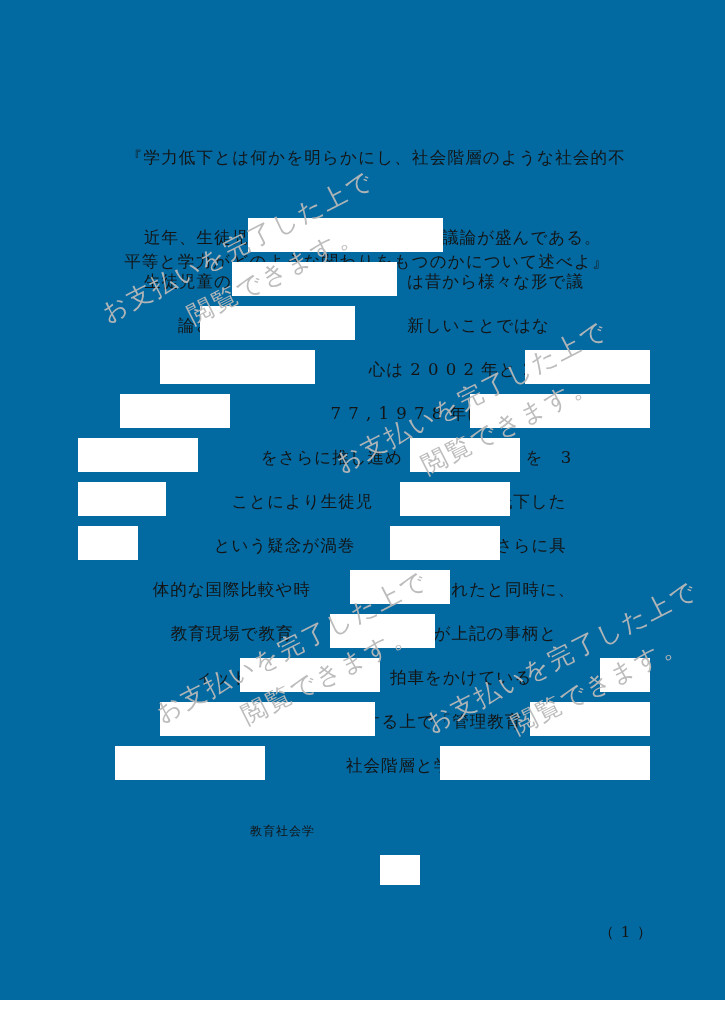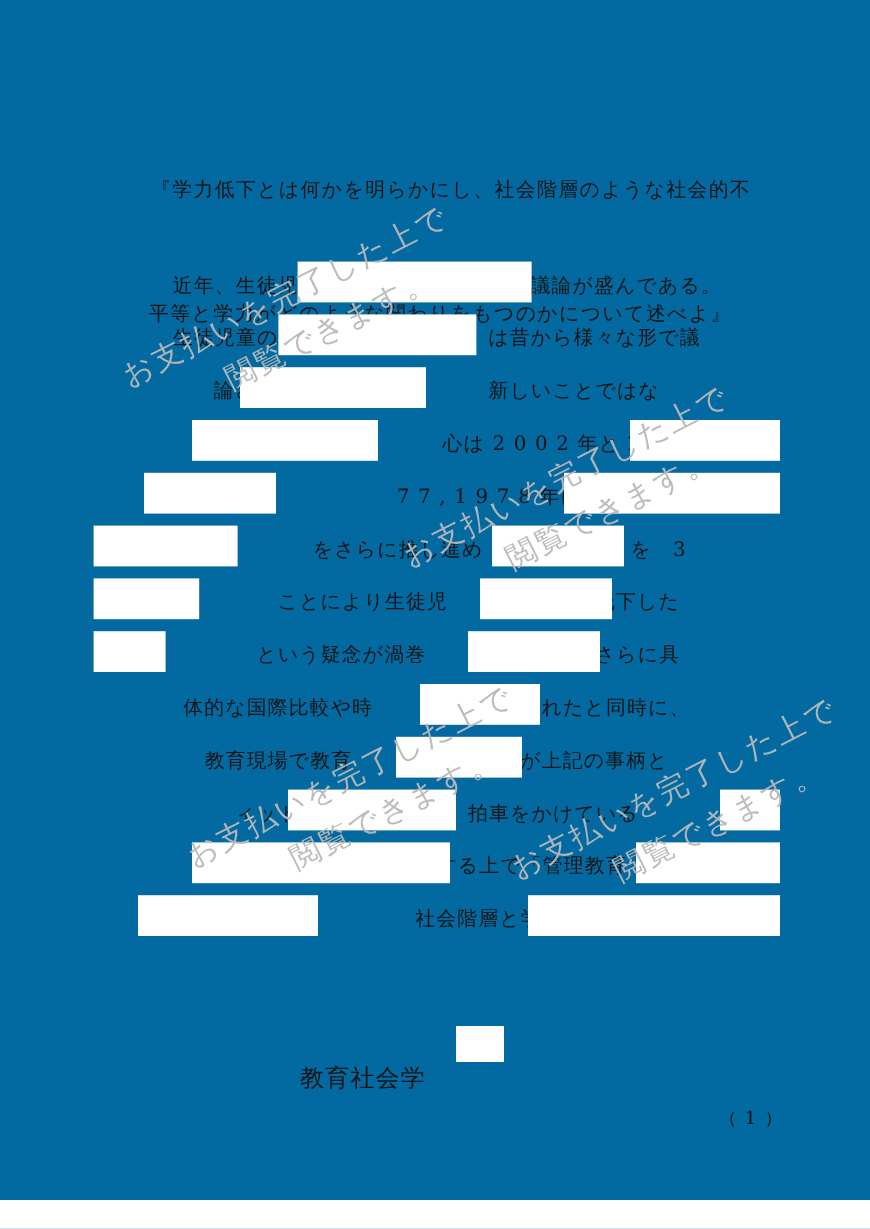--- a/index.html
+++ b/index.html
@@ -46,22 +46,22 @@
     color: #141414;
   }
   .body-text .ln {
     display: block;
     white-space: pre;
   }
 
   .footer-line {
     position: absolute;
     left: 250px;
-    top: 885px;
-    font-size: 20px;
+    top: 823px;
+    font-size: 12px;
     letter-spacing: 1.0px;
     color: #141414;
   }
 
   .page-number {
     position: absolute;
     right: 72px;
     bottom: 58px;
     font-size: 15px;
     letter-spacing: 1px;

